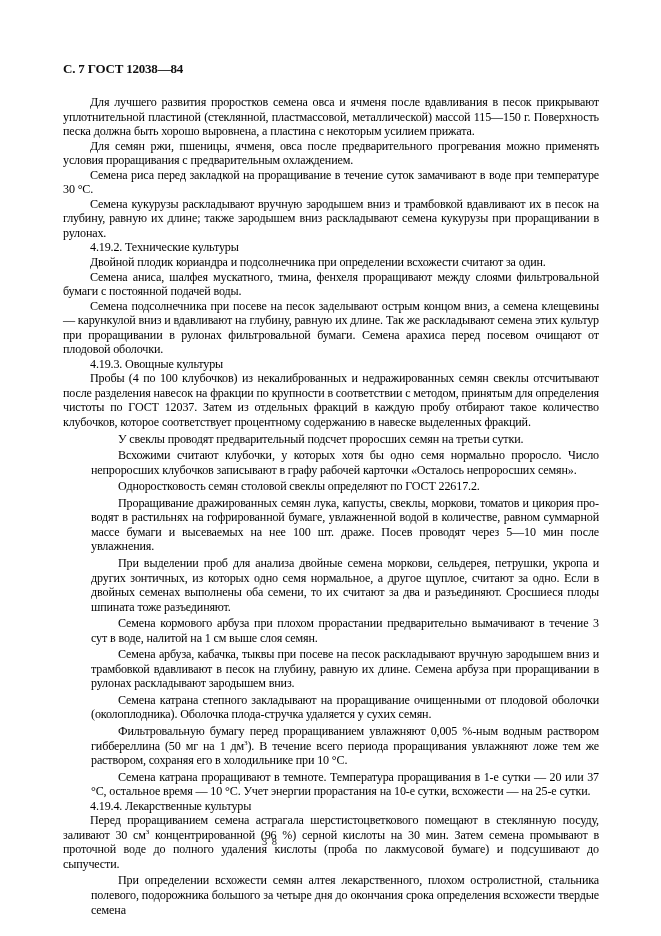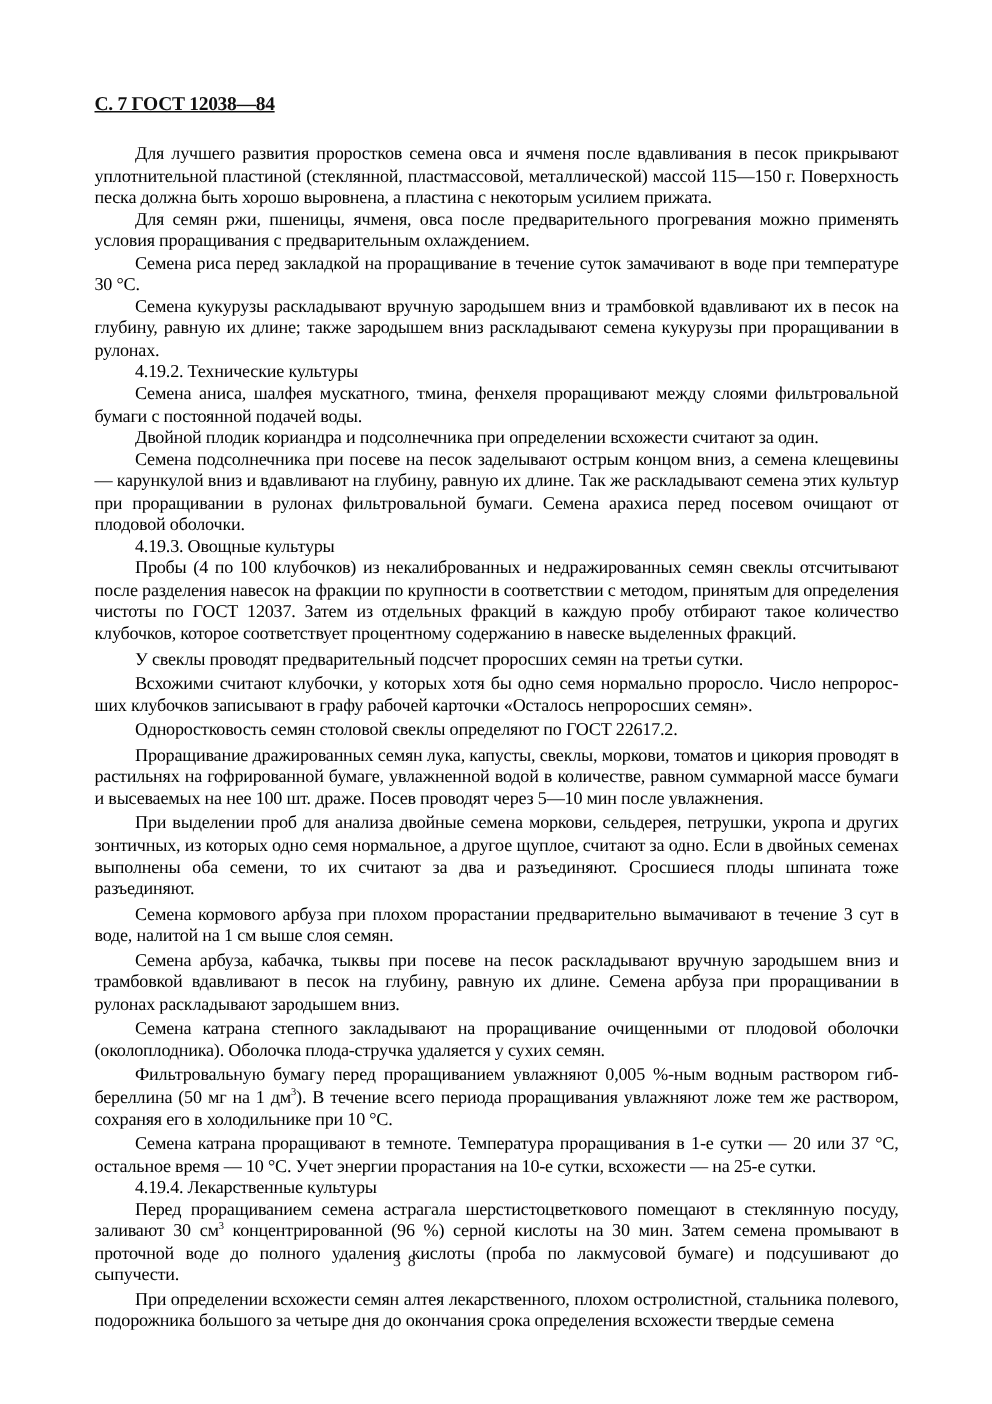--- a/index.html
+++ b/index.html
@@ -17,40 +17,40 @@
     }
     .page-header {
       position: absolute;
       left: 63px;
       top: 61px;
       font-family: "Liberation Serif", serif;
       font-weight: bold;
       font-size: 13px;
       letter-spacing: -0.2px;
       color: #111;
-      text-decoration: underline;
     }
     .body-text {
       position: absolute;
       left: 63px;
       top: 95px;
       width: 536px;
       font-size: 12.1px;
       line-height: 14.55px;
       text-align: justify;
       letter-spacing: -0.15px;
       color: #000000;
     }
     .body-text p {
       margin: 0;
       text-indent: 27px;
       hyphens: manual;
     }
     .body-text p.sp {
       margin-top: 2px;
+      margin-left: 28px;
     }
     .body-text sup {
       font-size: 7px;
       line-height: 0;
       vertical-align: 5px;
     }
     .page-number {
       position: absolute;
       left: 0;
       width: 540px;
@@ -65,22 +65,22 @@
 <body>
 
 <div class="page-header">С. 7 ГОСТ 12038—84</div>
 
 <div class="body-text">
   <p>Для лучшего развития проростков семена овса и ячменя после вдавливания в песок прикрывают уплотнительной  пластиной (стеклянной, пластмассовой, металлической) массой 115—150 г. Поверх­ность песка должна быть хорошо выровнена, а пластина с некоторым усилием прижата.</p>
   <p>Для семян ржи, пшеницы, ячменя, овса после предварительного прогревания можно применять условия проращивания  с предварительным охлаждением.</p>
   <p>Семена риса перед закладкой на проращивание в течение суток замачивают в воде при темпера­туре 30 °С.</p>
   <p>Семена кукурузы раскладывают вручную зародышем вниз и трамбовкой вдавливают их в песок на глубину, равную их длине; также зародышем вниз раскладывают семена кукурузы при проращива­нии в рулонах.</p>
   <p>4.19.2. Технические культуры</p>
+  <p>Двойной плодик кориандра и подсолнечника при определении всхожести считают за один.</p>
   <p>Семена аниса, шалфея мускатного, тмина, фенхеля проращивают между слоями фильтровальной бумаги с постоянной подачей воды.</p>
-  <p>Двойной плодик кориандра и подсолнечника при определении всхожести считают за один.</p>
   <p>Семена подсолнечника при посеве на песок заделывают острым концом вниз, а семена клещеви­ны — карункулой вниз и вдавливают на глубину, равную их длине. Так же раскладывают семена этих культур при проращивании в рулонах фильтровальной бумаги. Семена арахиса перед посевом очищают от плодовой оболочки.</p>
   <p>4.19.3. Овощные культуры</p>
   <p>Пробы (4 по 100 клубочков) из некалиброванных и недражированных семян свеклы отсчитыва­ют после разделения навесок на фракции по крупности в соответствии с методом, принятым для определения чистоты по ГОСТ 12037. Затем из отдельных фракций в каждую пробу отбирают такое количество клубочков, которое соответствует процентному содержанию в навеске выделенных фрак­ций.</p>
   <p class="sp">У свеклы проводят предварительный подсчет проросших семян на третьи сутки.</p>
   <p class="sp">Всхожими считают клубочки, у которых хотя бы одно семя нормально проросло. Число непророс­ших клубочков записывают в графу рабочей карточки «Осталось непроросших семян».</p>
   <p class="sp">Одноростковость семян столовой свеклы определяют по ГОСТ 22617.2.</p>
   <p class="sp">Проращивание дражированных семян лука, капусты, свеклы, моркови, томатов и цикория про­водят в растильнях на гофрированной бумаге, увлажненной водой в количестве, равном суммарной массе бумаги и высеваемых на нее 100 шт. драже. Посев проводят через 5—10 мин после увлажнения.</p>
   <p class="sp">При выделении проб для анализа двойные семена моркови, сельдерея, петрушки, укропа и других зонтичных, из которых одно семя нормальное, а другое щуплое, считают за одно. Если в двойных семенах выполнены оба семени, то их считают за два и разъединяют. Сросшиеся плоды шпината тоже разъединяют.</p>
   <p class="sp">Семена кормового арбуза при плохом прорастании предварительно вымачивают в течение 3 сут в воде, налитой на 1 см выше слоя семян.</p>
   <p class="sp">Семена арбуза, кабачка, тыквы при посеве на песок раскладывают вручную зародышем вниз и трамбовкой вдавливают в песок на глубину, равную их длине. Семена арбуза при проращивании в рулонах раскладывают зародышем вниз.</p>

